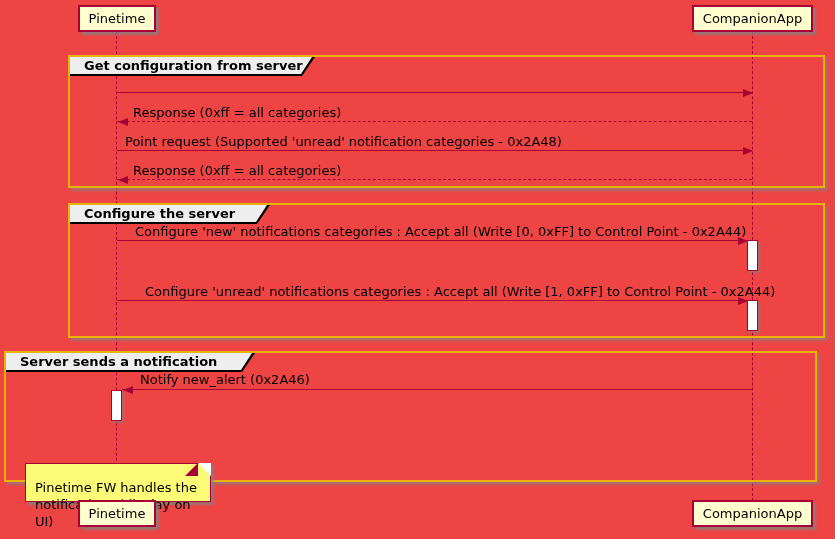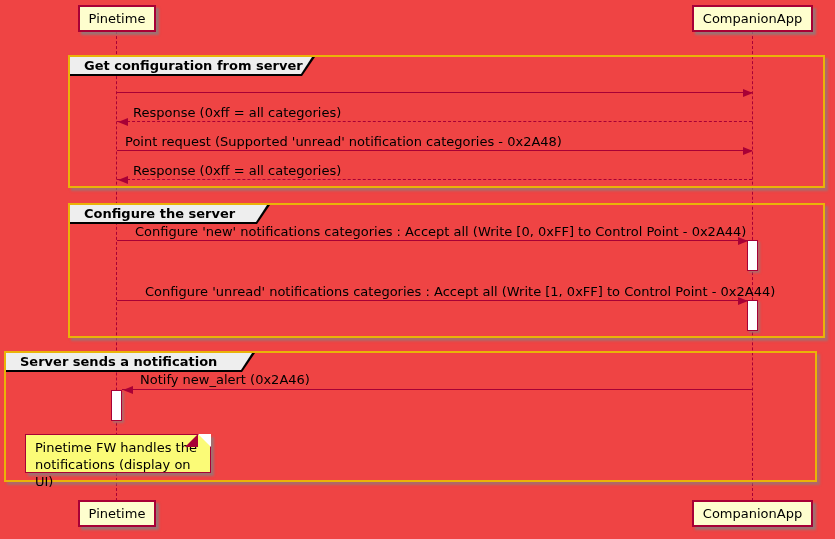--- a/index.html
+++ b/index.html
@@ -37,21 +37,21 @@
   .head.r{border-top:4px solid transparent;border-bottom:4px solid transparent;border-left:10px solid #A80036;}
   .head.l{border-top:4px solid transparent;border-bottom:4px solid transparent;border-right:10px solid #A80036;}
   
   .activation{
     position:absolute;box-sizing:border-box;width:11px;background:#fff;
     border:1px solid #A80036;box-shadow:2px 2px 2px rgba(130,130,130,0.6);z-index:4;
   }
   
   .note{
     position:absolute;box-sizing:border-box;background:#FBFB77;border:1px solid #A80036;
-    box-shadow:3px 3px 2px rgba(130,130,130,0.7);z-index:5;padding:4px 9px 3px 9px;line-height:17px;
+    box-shadow:3px 3px 2px rgba(130,130,130,0.7);z-index:5;padding:15px 9px 3px 9px;line-height:17px;margin-top:29px;
   }
   .note-fold{
     position:absolute;top:-1px;right:-1px;width:0;height:0;z-index:6;
     border-style:solid;border-width:0 13px 13px 0;
     border-color:#ffffff #ffffff transparent transparent;
   }
   .note-fold-flap{
     position:absolute;top:-1px;right:12px;width:0;height:0;z-index:6;
     border-style:solid;border-width:0 0 13px 13px;
     border-color:transparent transparent #A80036 transparent;

